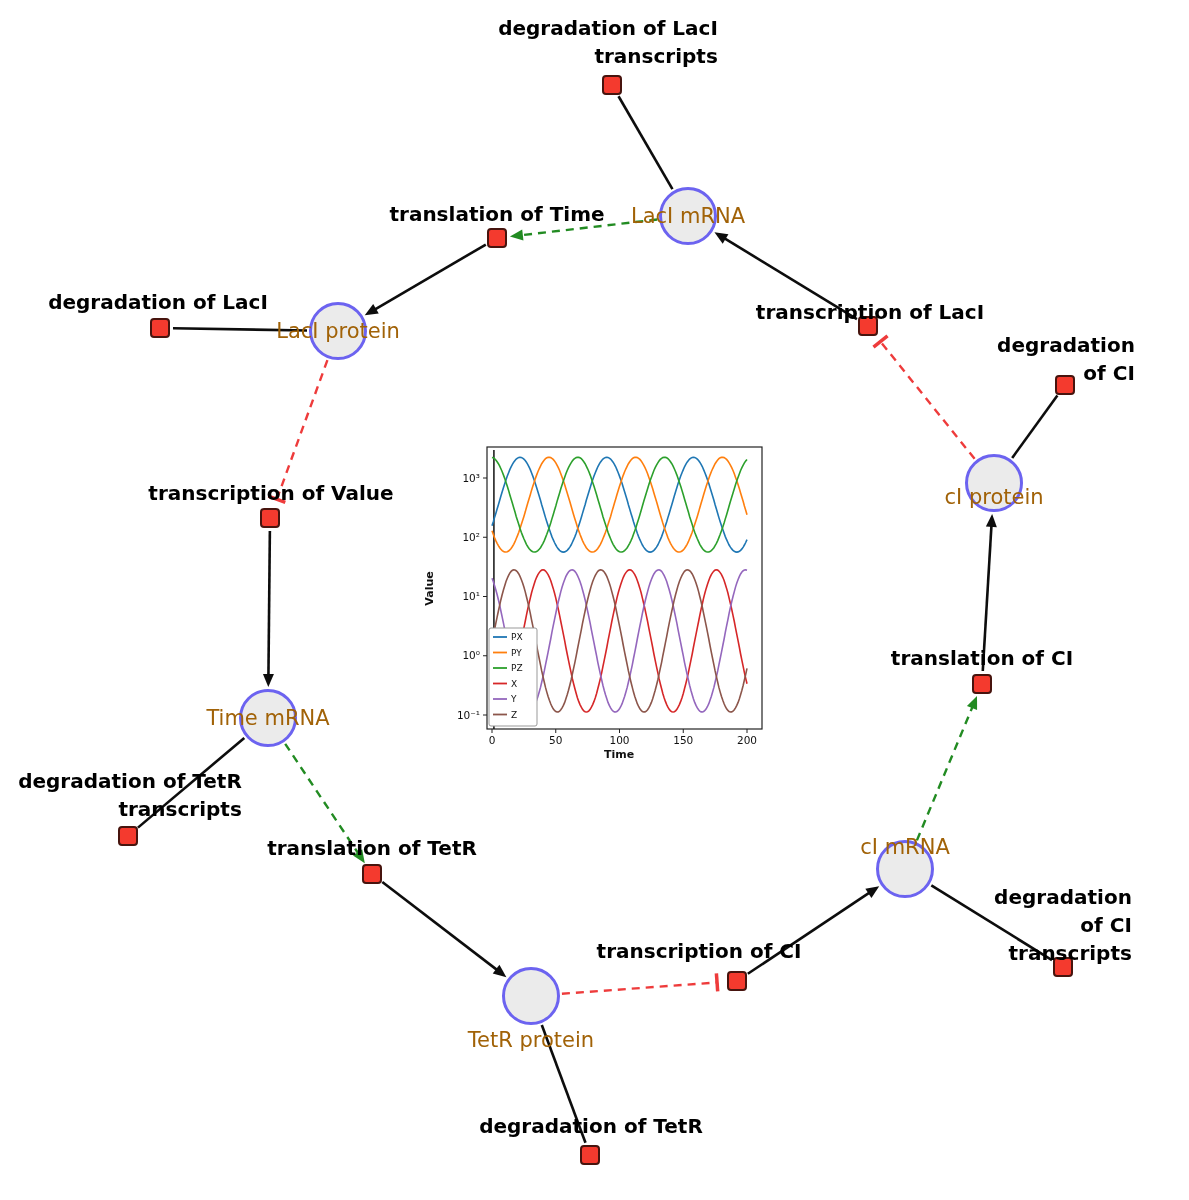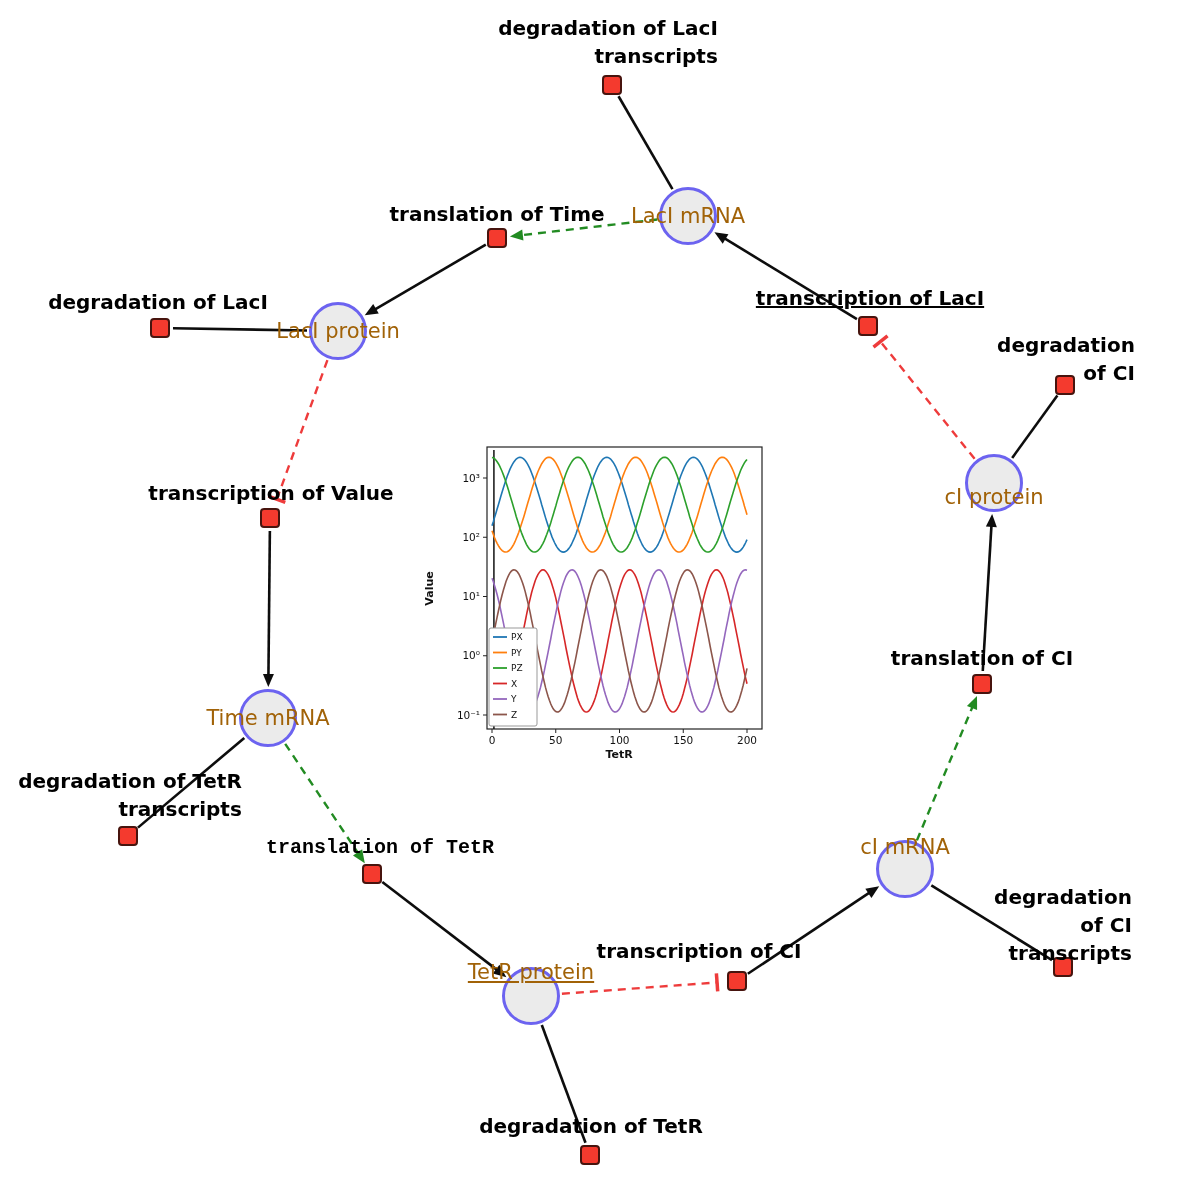--- a/index.html
+++ b/index.html
@@ -74,45 +74,45 @@
     </svg>
 
   <div id="node-layer">
       <div class="species-node" style="left: 659px; top: 187px;"></div>
       <div class="species-label" style="left: 688px; top: 216px;">LacI mRNA</div>
       <div class="species-node" style="left: 309px; top: 302px;"></div>
       <div class="species-label" style="left: 338px; top: 331px; text-align: right;">LacI protein</div>
       <div class="species-node" style="left: 239px; top: 689px;"></div>
       <div class="species-label" style="left: 268px; top: 718px;">Time mRNA</div>
       <div class="species-node" style="left: 502px; top: 967px;"></div>
-      <div class="species-label" style="left: 531px; top: 972px; text-decoration: underline;">TetR protein</div>
+      <div class="species-label" style="left: 531px; top: 1040px;">TetR protein</div>
       <div class="species-node" style="left: 876px; top: 840px;"></div>
       <div class="species-label" style="left: 905px; top: 847px;">cI mRNA</div>
       <div class="species-node" style="left: 965px; top: 454px;"></div>
       <div class="species-label" style="left: 994px; top: 497px;">cI protein</div>
       <div class="reaction-node" style="left: 602px; top: 75px;"></div>
       <div class="reaction-label" style="left: 608px; top: 42px;">degradation of LacI
 transcripts</div>
       <div class="reaction-node" style="left: 487px; top: 228px;"></div>
       <div class="reaction-label" style="left: 497px; top: 214px;">translation of Time</div>
       <div class="reaction-node" style="left: 858px; top: 316px;"></div>
-      <div class="reaction-label" style="left: 870px; top: 298px; text-decoration: underline;">transcription of LacI</div>
+      <div class="reaction-label" style="left: 870px; top: 312px;">transcription of LacI</div>
       <div class="reaction-node" style="left: 150px; top: 318px;"></div>
       <div class="reaction-label" style="left: 158px; top: 302px;">degradation of LacI</div>
       <div class="reaction-node" style="left: 1055px; top: 375px;"></div>
       <div class="reaction-label" style="left: 1066px; top: 359px;">degradation of CI</div>
       <div class="reaction-node" style="left: 260px; top: 508px;"></div>
       <div class="reaction-label" style="left: 271px; top: 493px;">transcription of Value</div>
       <div class="reaction-node" style="left: 972px; top: 674px;"></div>
       <div class="reaction-label" style="left: 982px; top: 658px;">translation of CI</div>
       <div class="reaction-node" style="left: 118px; top: 826px;"></div>
       <div class="reaction-label" style="left: 130px; top: 795px;">degradation of TetR
 transcripts</div>
       <div class="reaction-node" style="left: 362px; top: 864px;"></div>
-      <div class="reaction-label" style="left: 380px; top: 848px; font-family: Liberation Mono, monospace;">translation of TetR</div>
+      <div class="reaction-label" style="left: 372px; top: 848px;">translation of TetR</div>
       <div class="reaction-node" style="left: 1053px; top: 957px;"></div>
       <div class="reaction-label" style="left: 1063px; top: 925px;">degradation of CI
 transcripts</div>
       <div class="reaction-node" style="left: 727px; top: 971px;"></div>
       <div class="reaction-label" style="left: 699px; top: 951px;">transcription of CI</div>
       <div class="reaction-node" style="left: 580px; top: 1145px;"></div>
       <div class="reaction-label" style="left: 591px; top: 1126px;">degradation of TetR</div>
     </div>
 
   <div id="inset-chart">
@@ -152,16 +152,16 @@
         <text x="89" y="217.7" font-size="9" fill="#111">PY</text>
         <line x1="71" y1="230" x2="85" y2="230" stroke="#2ca02c" stroke-width="1.8"></line>
         <text x="89" y="233.2" font-size="9" fill="#111">PZ</text>
         <line x1="71" y1="245.5" x2="85" y2="245.5" stroke="#d62728" stroke-width="1.8"></line>
         <text x="89" y="248.7" font-size="9" fill="#111">X</text>
         <line x1="71" y1="261" x2="85" y2="261" stroke="#9467bd" stroke-width="1.8"></line>
         <text x="89" y="264.2" font-size="9" fill="#111">Y</text>
         <line x1="71" y1="276.5" x2="85" y2="276.5" stroke="#8c564b" stroke-width="1.8"></line>
         <text x="89" y="279.7" font-size="9" fill="#111">Z</text>
       </svg>
-    <div class="chart-xlabel">TetR</div>
+    <div class="chart-xlabel">Time</div>
     <div class="chart-ylabel">Value</div>
   </div>
 </div>
 
 </body></html>

